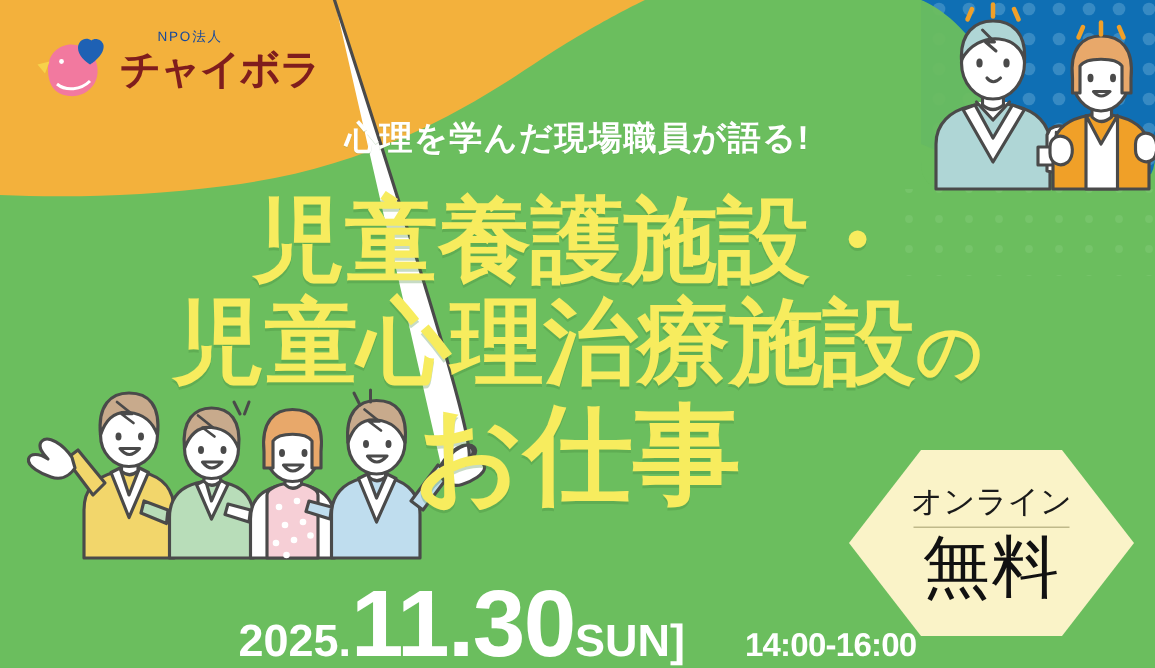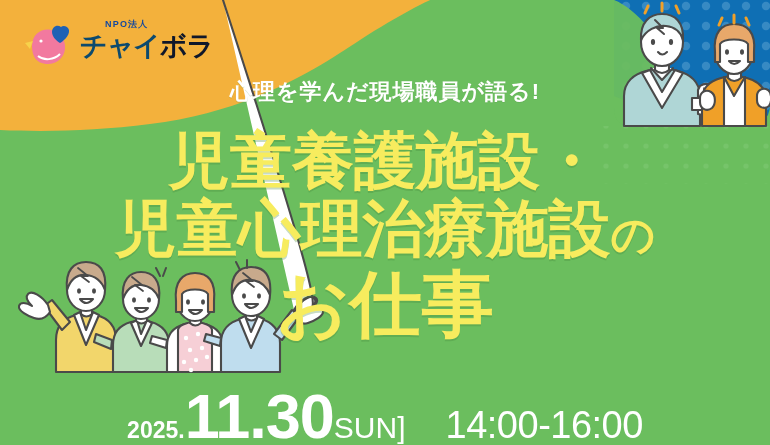--- a/index.html
+++ b/index.html
@@ -20,29 +20,29 @@
 
   
   #logo {
     position:absolute; left:22px; top:16px;
     width:180px; height:58px;
     z-index:6;
   }
   #logo .logo-mark { position:absolute; left:0; top:8px; width:56px; height:44px; }
   #logo .logo-text { position:absolute; left:58px; top:2px; width:120px; }
   #logo .npo {
-    font-size:9px; font-weight:bold; letter-spacing:1.2px;
+    font-size:9px; font-weight:normal; letter-spacing:1.2px;
     color:#14489E; line-height:12px; white-space:nowrap;padding-left:25px;
   }
   #logo .brand {
     font-size:27px; font-weight:bold; line-height:30px;
     letter-spacing:-1px; white-space:nowrap; margin-top:1px;
   }
-  #logo .brand .b { color:#0c4a6e; }
-  #logo .brand .p { color:#0f172a; }
+  #logo .brand .b { color:#7f1d1d; }
+  #logo .brand .p { color:#7f1d1d; }
 
   
   #headline {
     position:absolute; left:0; top:74px; width:770px;
     z-index:7; text-align:center;
   }
   .subtitle {
     font-size:22px; font-weight:bold; color:#FFFFFF;
     letter-spacing:1px; line-height:36px;
     text-shadow:0 1px 0 rgba(90,150,80,.25);
@@ -58,24 +58,24 @@
   .t2 { font-size:62px; margin-top:6px; }
   .t3 { font-size:72px; margin-top:8px; }
   .t2 .small, .t1 .small { font-size:44px; }
 
   
   #dateline {
     position:absolute; left:0; top:380px; width:770px;
     z-index:7; text-align:center; color:#FFFFFF;
     white-space:nowrap;
   }
-  #dateline .yr { font-size:23px; font-weight:bold; letter-spacing:0px; }
+  #dateline .yr { font-size:30px; font-weight:bold; letter-spacing:0px; }
   #dateline .md { font-size:63px; font-weight:bold; letter-spacing:-1px; }
-  #dateline .dow { font-size:30px; font-weight:normal; letter-spacing:0px; }
-  #dateline .time { font-size:38px; font-weight:normal; letter-spacing:-0.5px;padding-left:40px; }
+  #dateline .dow { font-size:30px; font-weight:bold; letter-spacing:0px; }
+  #dateline .time { font-size:22px; font-weight:bold; letter-spacing:-0.5px;padding-left:40px; }
 
   
   #badge {
     position:absolute; left:562px; top:296px;
     width:198px; height:132px; z-index:8;
   }
   #badge .hexbg { position:absolute; left:0; top:0; width:198px; height:132px; }
   #badge .inner {
     position:absolute; left:0; top:0; width:198px; height:132px;
     display:flex; flex-direction:column; align-items:center; justify-content:center;
@@ -314,14 +314,24 @@
 
   <div id="headline">
     <div class="subtitle">心理を学んだ現場職員が語る!</div>
     <div class="title-line t1">児童養護施設・</div>
     <div class="title-line t2"><span>児童心理治療施設</span><span class="small">の</span></div>
     <div class="title-line t3">お仕事</div>
   </div>
 
   <div id="dateline"><span class="yr">2025.</span><span class="md">11.30</span><span class="dow">SUN]</span><span class="time">14:00-16:00</span></div>
 
+  <div id="badge">
+    <svg class="hexbg" viewBox="0 0 198 132" width="198" height="132">
+      <path d="M52,4 H146 L194,66 L146,128 H52 L4,66 Z" fill="#FAF3C8" stroke="none" stroke-linejoin="round" style="paint-order:stroke" transform="translate(0,0)"></path>
+    </svg>
+    <div class="inner">
+      <div class="bt">オンライン</div>
+      <div class="rule"></div>
+      <div class="bb">無料</div>
+    </div>
+  </div>
 
 </div>
 
 </body></html>

